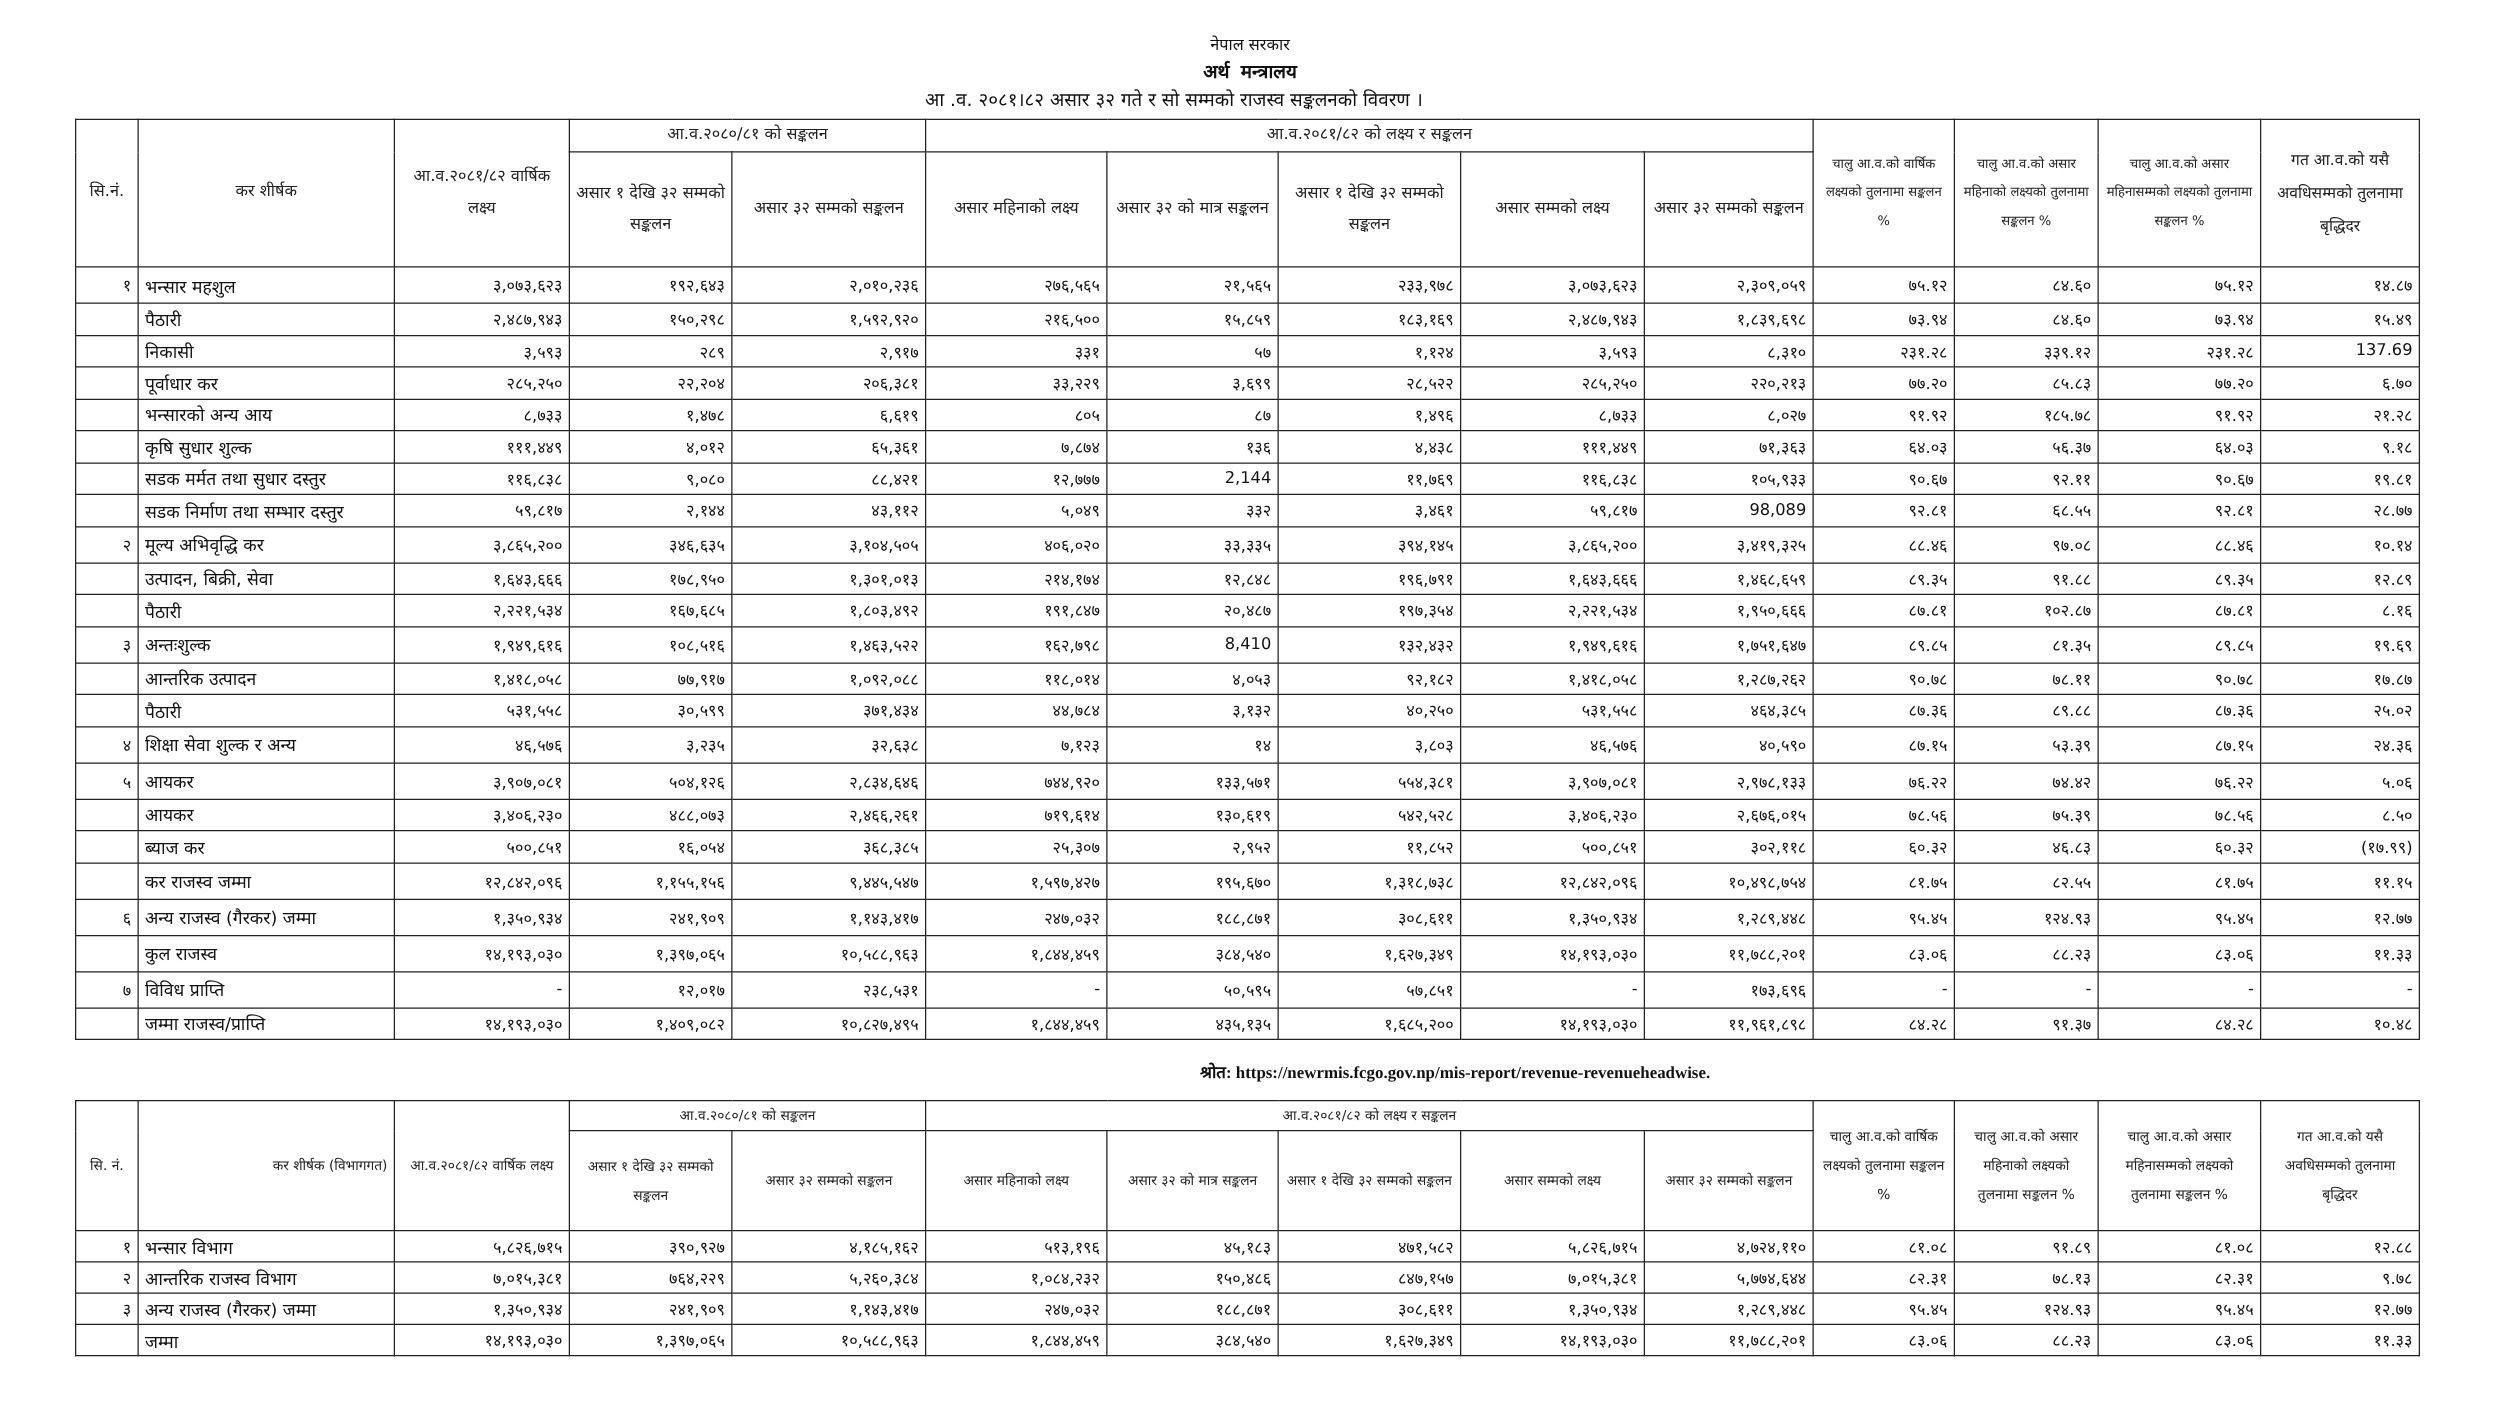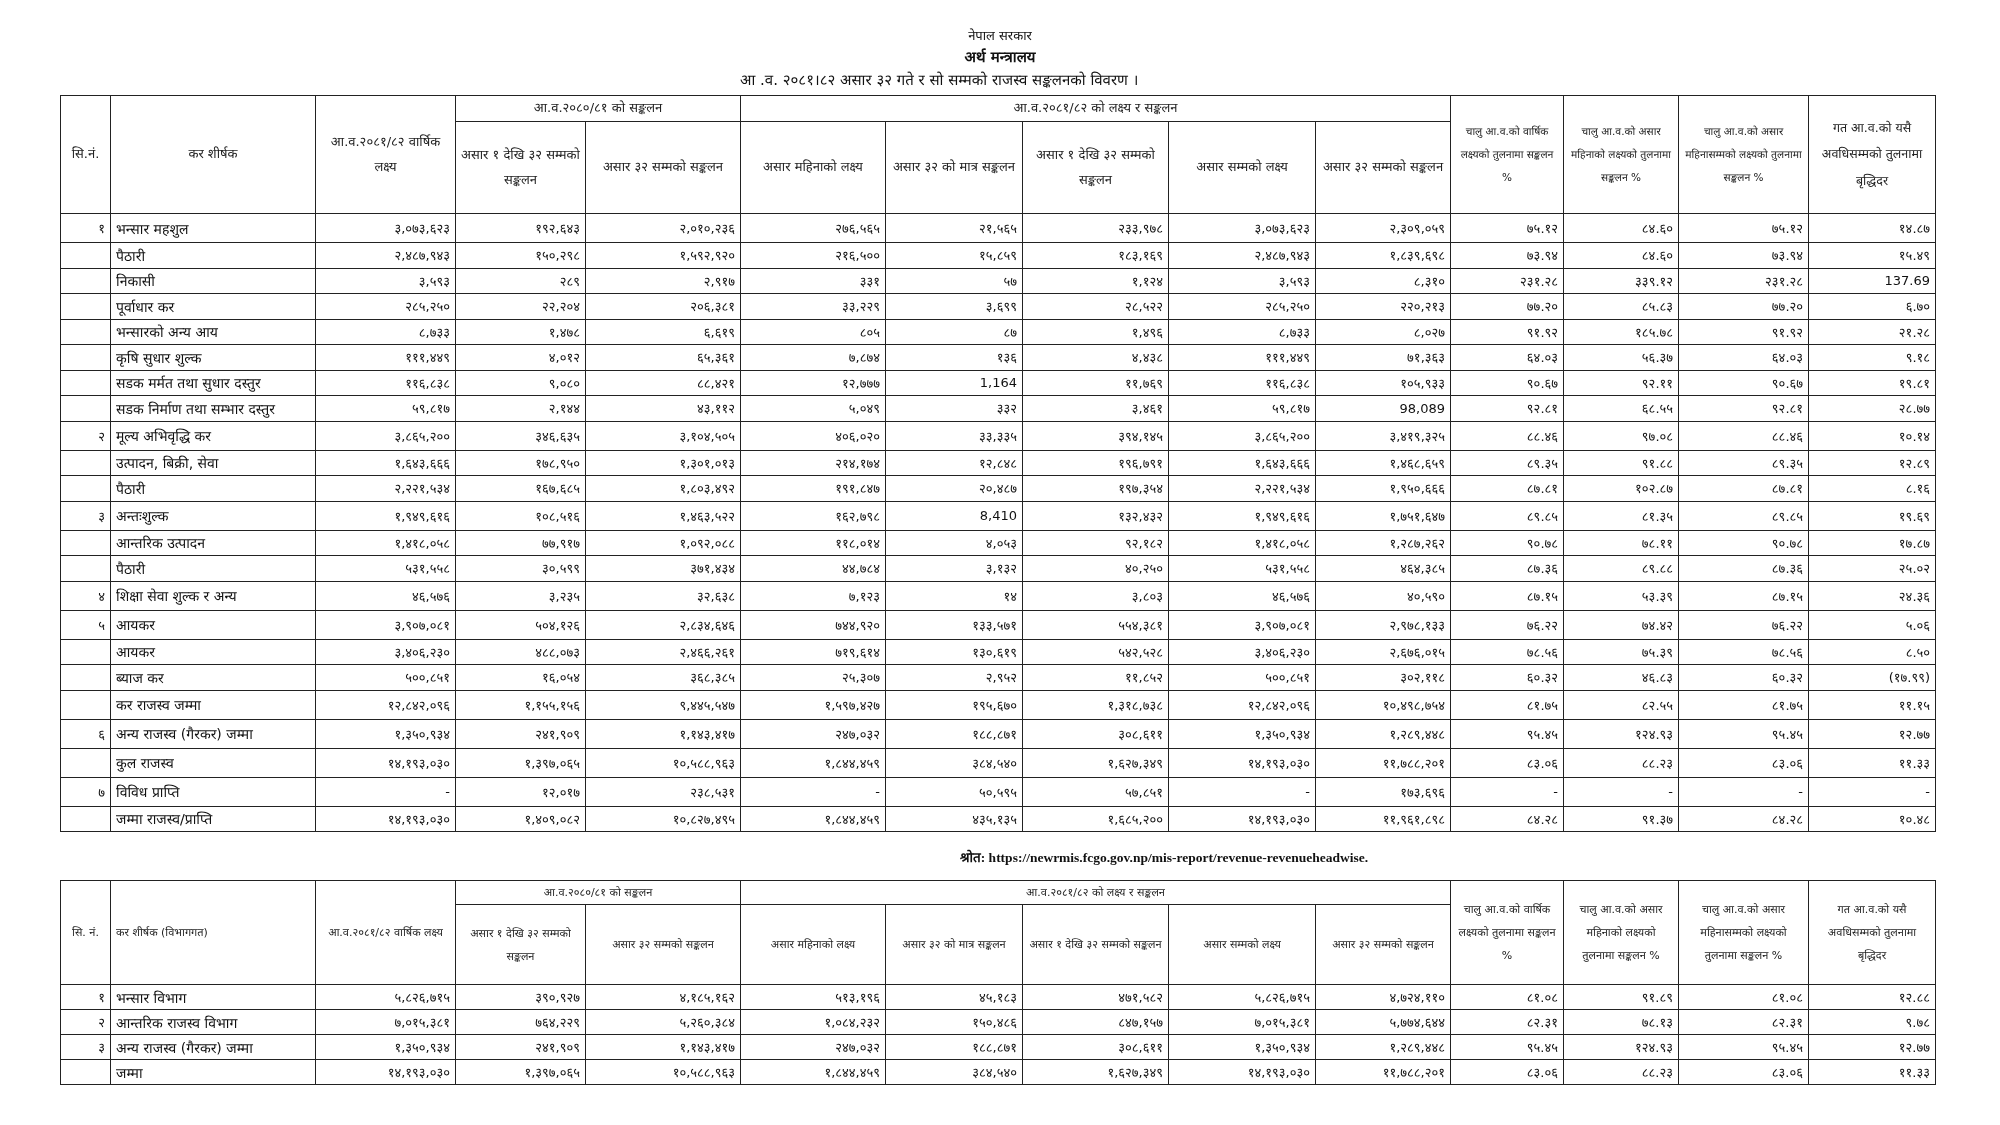--- a/index.html
+++ b/index.html
@@ -2,21 +2,21 @@
 <html><head>
   <meta charset="utf-8">
   <style>
     html, body { margin: 0; padding: 0; background: #ffffff; }
     body {
       width: 2000px; height: 1125px; position: relative; overflow: hidden;
       font-family: "DejaVu Sans", "Liberation Sans", sans-serif; color: #111;
     }
     .hdr-line { position: absolute; left: 0; width: 2000px; text-align: center; color: #111; }
     #h-gov { top: 26px; font-size: 13px; }
-    #h-min { top: 46px; font-size: 15px; font-weight: bold; }
+    #h-min { top: 46px; font-size: 15px; font-weight: bold; font-family: Liberation Mono, monospace; }
     #h-title { top: 69px; font-size: 15px; left: 740px; width: 560px; text-align: left; }
     #h-unit { top: 69px; left: 1520px; width: 200px; font-size: 14px; text-align: left; margin-top: 24px; }
 
     table.rev { position: absolute; border-collapse: collapse; table-layout: fixed; background: #fff; }
     table.rev td, table.rev th {
       border: 1.5px solid #222; padding: 0 5px; font-weight: normal; overflow: hidden; white-space: nowrap;
     }
     table.rev th { text-align: center; white-space: normal; line-height: 1.9; color: #222; }
     table.rev td.num { text-align: right; font-size: 13px; }
     table.rev td.sn { text-align: right; font-size: 13px; }
@@ -184,21 +184,21 @@
         <td class="num">६४.०३</td>
         <td class="num">९.१८</td>
       </tr>
       <tr class="d">
         <td class="sn"></td>
         <td class="label">सडक मर्मत तथा सुधार दस्तुर</td>
         <td class="num">११६,८३८</td>
         <td class="num">९,०८०</td>
         <td class="num">८८,४२१</td>
         <td class="num">१२,७७७</td>
-        <td class="num">1,164</td>
+        <td class="num">2,144</td>
         <td class="num">११,७६९</td>
         <td class="num">११६,८३८</td>
         <td class="num">१०५,९३३</td>
         <td class="num">९०.६७</td>
         <td class="num">९२.११</td>
         <td class="num">९०.६७</td>
         <td class="num">१९.८१</td>
       </tr>
       <tr class="d">
         <td class="sn"></td>
@@ -475,21 +475,21 @@
       <col style="width:147px">
       <col style="width:135px">
     <col style="width:113px">
       <col style="width:115px">
       <col style="width:130px">
       <col style="width:127px">
   </colgroup>
   <thead>
     <tr class="h1">
       <th rowspan="2">सि. नं.</th>
-      <th rowspan="2" style="text-align:left">कर शीर्षक (विभागगत)</th>
+      <th rowspan="2" style="text-align:right">कर शीर्षक (विभागगत)</th>
       <th rowspan="2">आ.व.२०८१/८२ वार्षिक लक्ष्य</th>
       <th colspan="2">आ.व.२०८०/८१ को सङ्कलन</th>
       <th colspan="5">आ.व.२०८१/८२ को लक्ष्य र सङ्कलन</th>
       <th rowspan="2">चालु आ.व.को वार्षिक लक्ष्यको तुलनामा सङ्कलन %</th>
       <th rowspan="2">चालु आ.व.को असार महिनाको लक्ष्यको तुलनामा सङ्कलन %</th>
       <th rowspan="2">चालु आ.व.को असार महिनासम्मको लक्ष्यको तुलनामा सङ्कलन %</th>
       <th rowspan="2">गत आ.व.को यसै अवधिसम्मको तुलनामा बृद्धिदर</th>
     </tr>
     <tr class="h2">
       <th>असार १ देखि ३२ सम्मको सङ्कलन</th>

